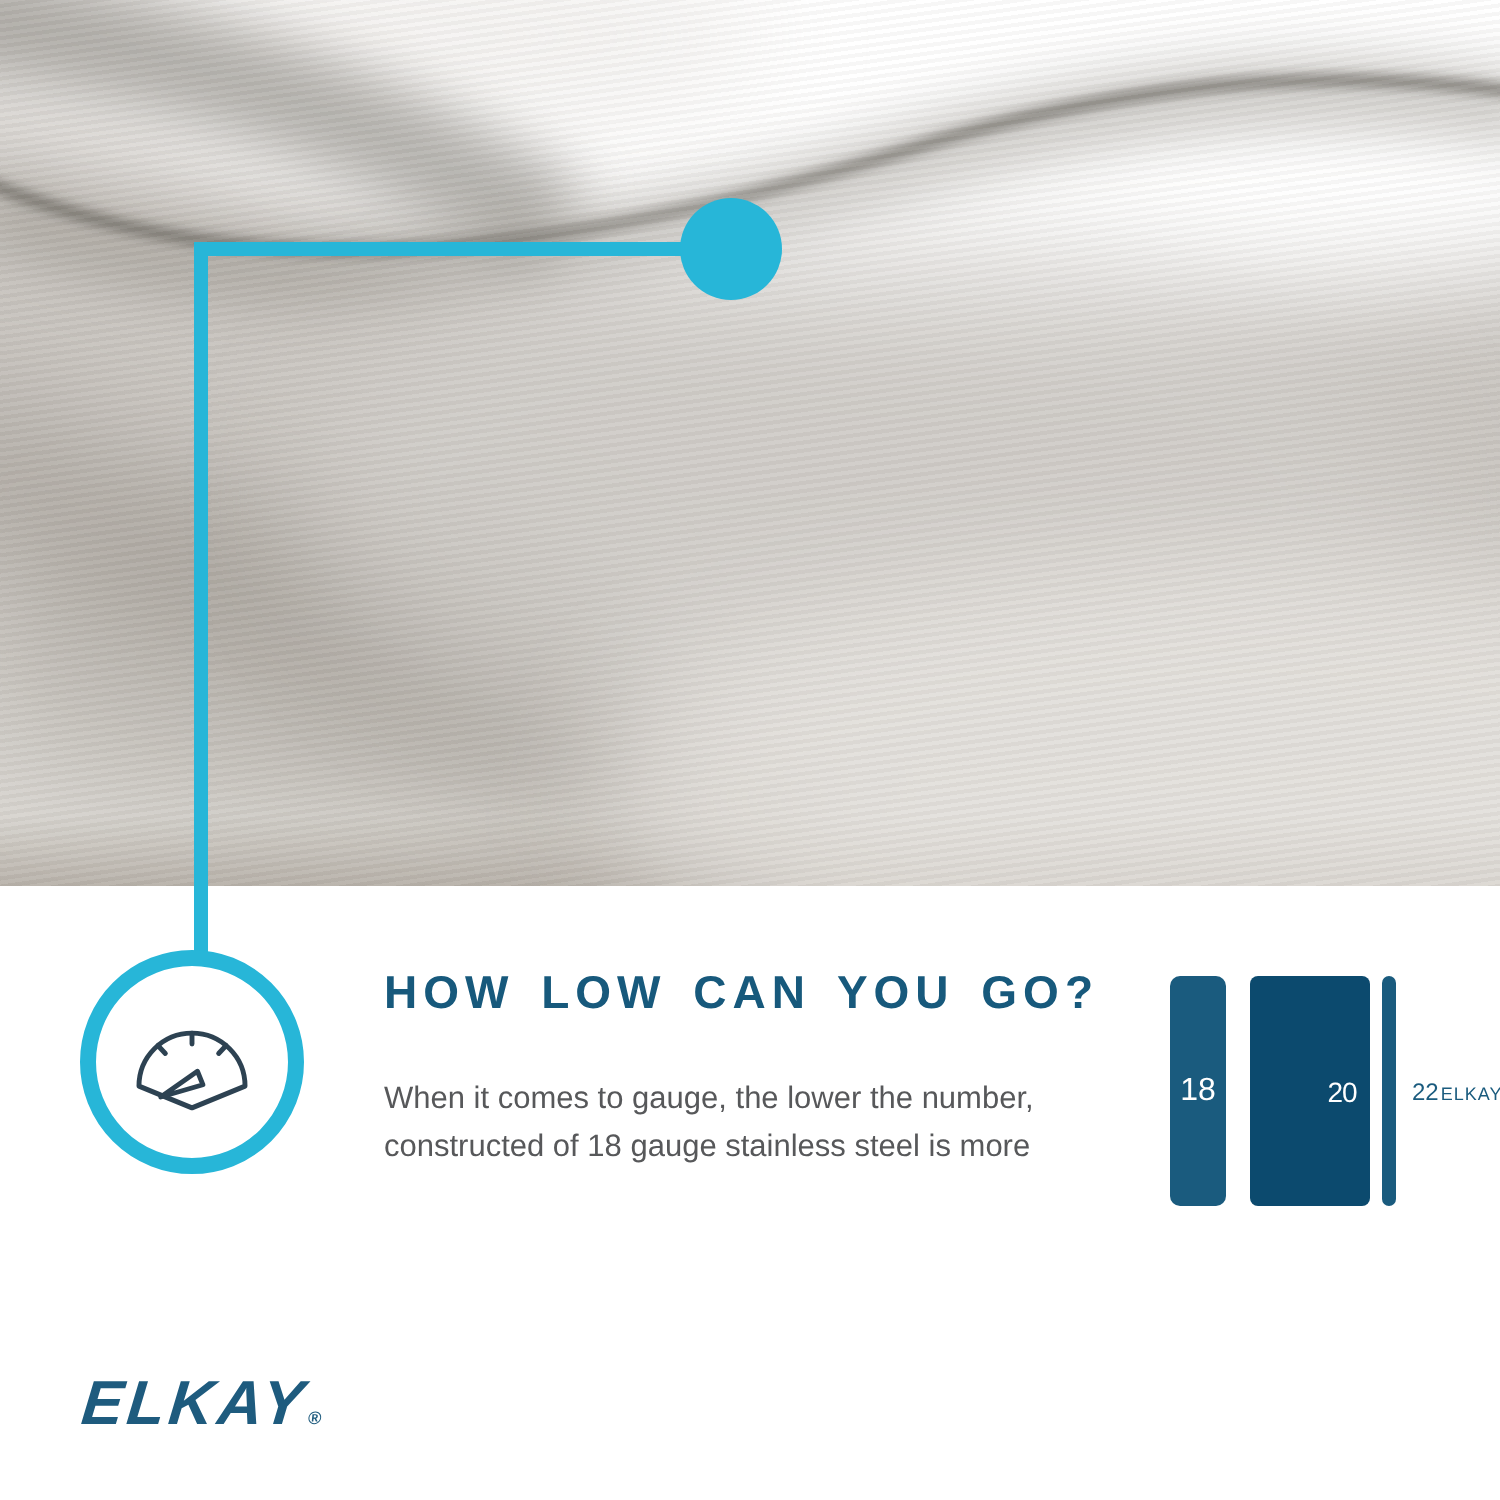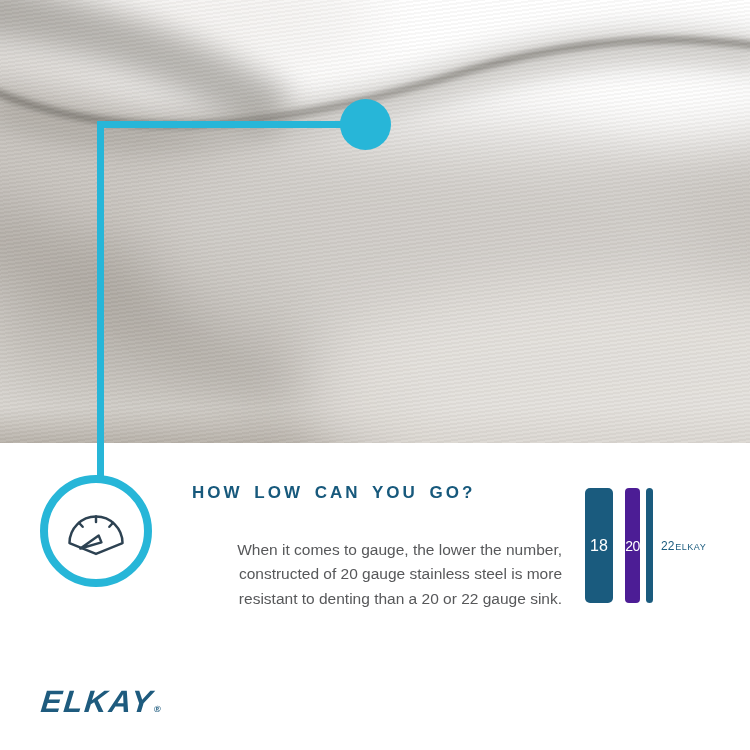--- a/index.html
+++ b/index.html
@@ -42,29 +42,28 @@
   .icon-circle{
     position:absolute;left:40px;top:475px;width:96px;height:96px;
     background:#ffffff;border-radius:50%;
     border:8px solid #27b6d8;
     z-index:3;
     display:flex;align-items:center;justify-content:center;
   }
   
   .heading{
     position:absolute;left:192px;top:483px;margin:0;
-    font-size:17px;font-weight:700;
+    font-size:23px;font-weight:700;
     letter-spacing:3px;word-spacing:4px;
     z-index:1;
   }
   .body-copy{
     position:absolute;left:192px;top:538px;width:370px;
     font-size:15.5px;line-height:24.4px;
     z-index:1;
-    text-align:right;
   }
   
   .bars{
     position:absolute;left:585px;top:488px;height:115px;
     display:flex;align-items:flex-start;z-index:1;
   }
   .bar{
     display:flex;align-items:center;justify-content:center;
     color:#ffffff;height:115px;
   }
@@ -146,29 +145,28 @@
         <path d="M 75.1 27.1 L 69.6 33"></path>
 
         <path d="M 54 46 L 27 65 L 58 56 Z"></path>
       </g>
     </svg>
   </div>
 
   <h1 class="heading" style="color: rgb(23, 89, 124);">HOW LOW CAN YOU GO?</h1>
   <div class="body-copy" style="color: rgb(87, 88, 90);">
       <div>When it comes to gauge, the lower the number,</div>
-      <div>constructed of 20 gauge stainless steel is more</div>
-      <div>resistant to denting than a 20 or 22 gauge sink.</div>
+      <div>constructed of 18 gauge stainless steel is more</div>
     </div>
 
   <div class="bars">
     <div class="bar bar-18" style="background: rgb(26, 91, 126); width: 28px;">
       <span>18</span>
     </div>
-    <div class="bar bar-20" style="background: #4c1d95; width: 15px;">
+    <div class="bar bar-20" style="background: #0c4a6e; width: 28px; padding-left: 32px;">
       <span>20</span>
     </div>
     <div class="bar bar-22" style="background: rgb(26, 91, 126); width: 7px;"></div>
     <div class="bar-22-label" style="color: rgb(26, 91, 126);">
       <span class="num">22</span>
       <span class="unit">ELKAY</span>
     </div>
   </div>
 
   <div class="logo" style="color: rgb(30, 91, 126);">

